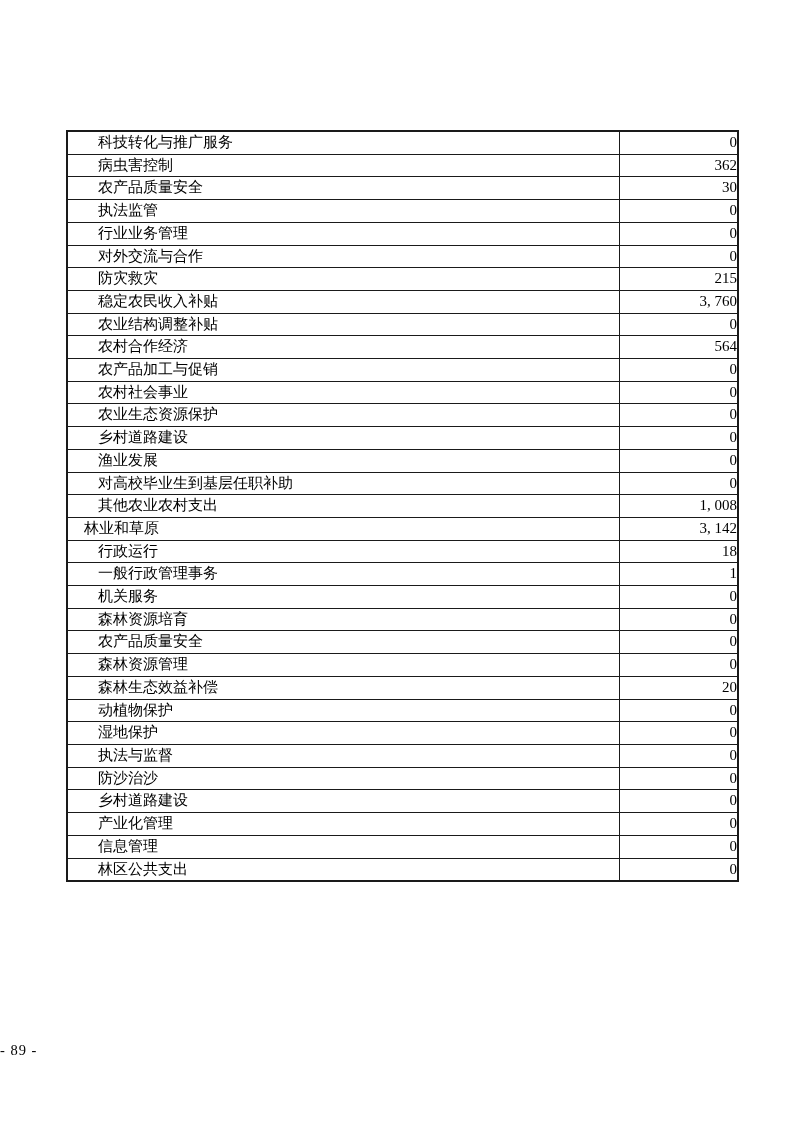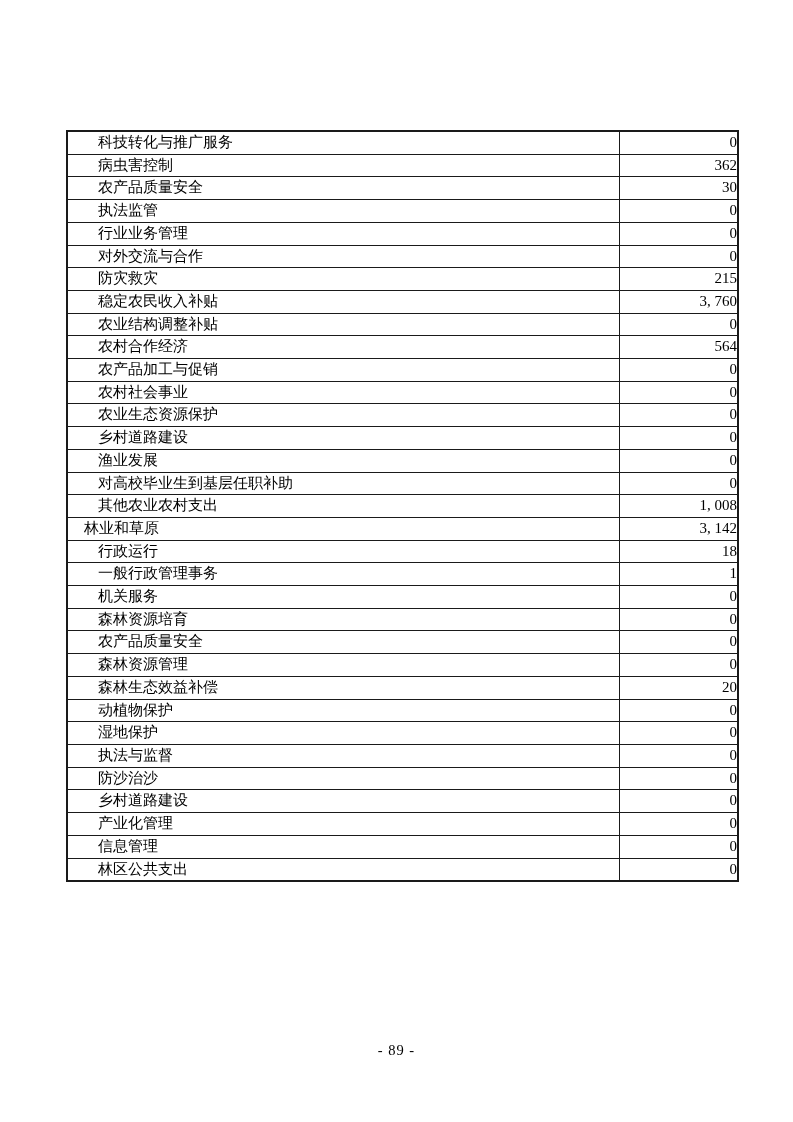--- a/index.html
+++ b/index.html
@@ -51,21 +51,21 @@
   }
   tr.section td.cell-label {
     padding-left: 16px;
     font-weight: normal;
   }
   .page-number {
     position: absolute;
     left: 0;
     right: 0;
     top: 1042px;
-    text-align: center;
+    text-align: left;
     font-size: 14.5px;
     letter-spacing: 1px;
   }
 </style>
 </head>
 <body>
 
 <div class="page">
 
   <table class="budget-table">

